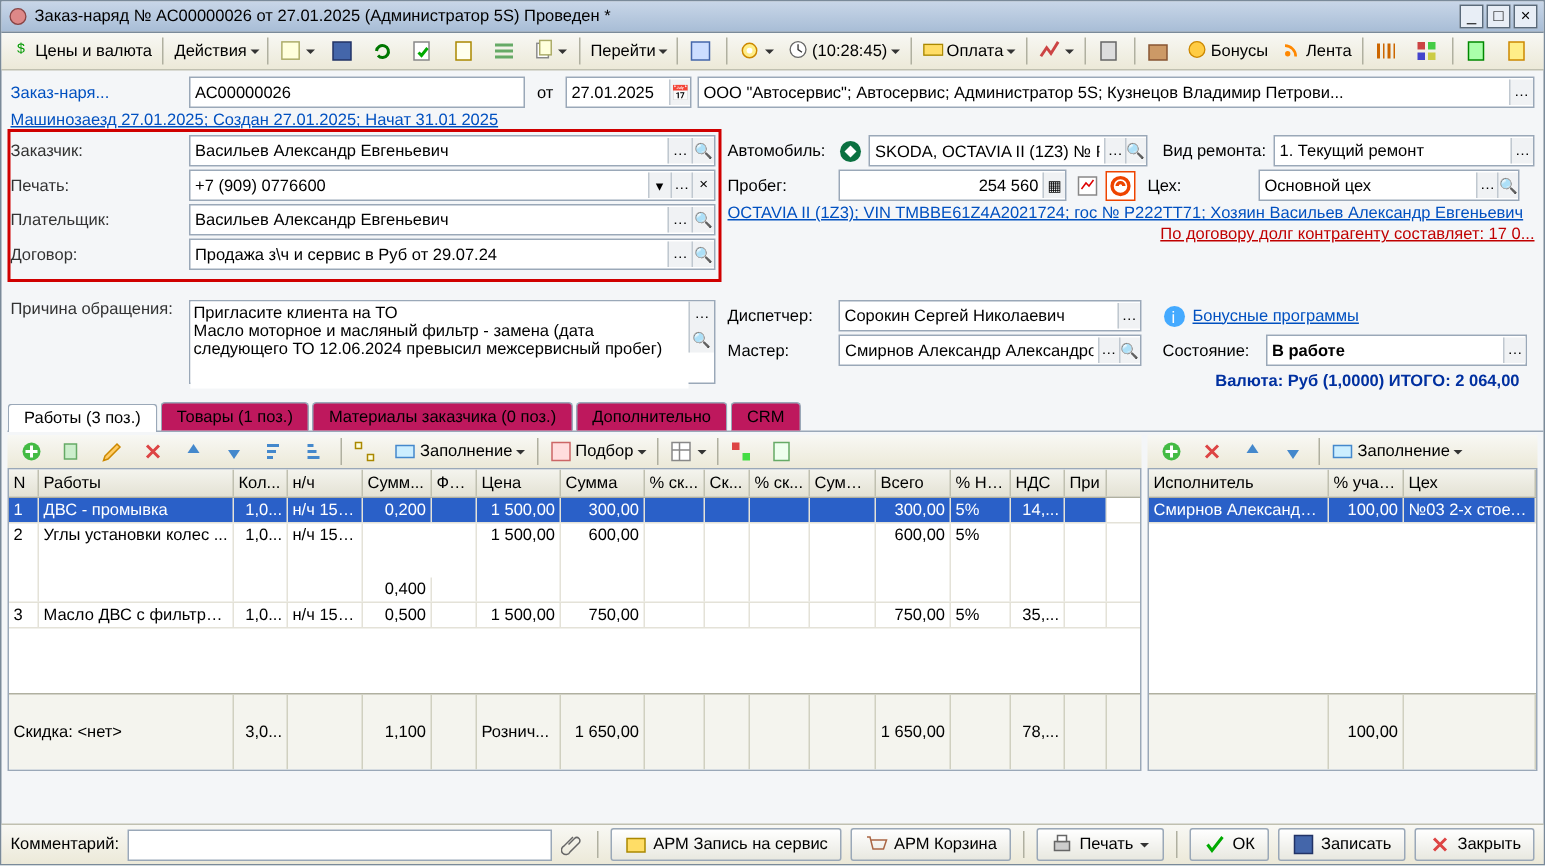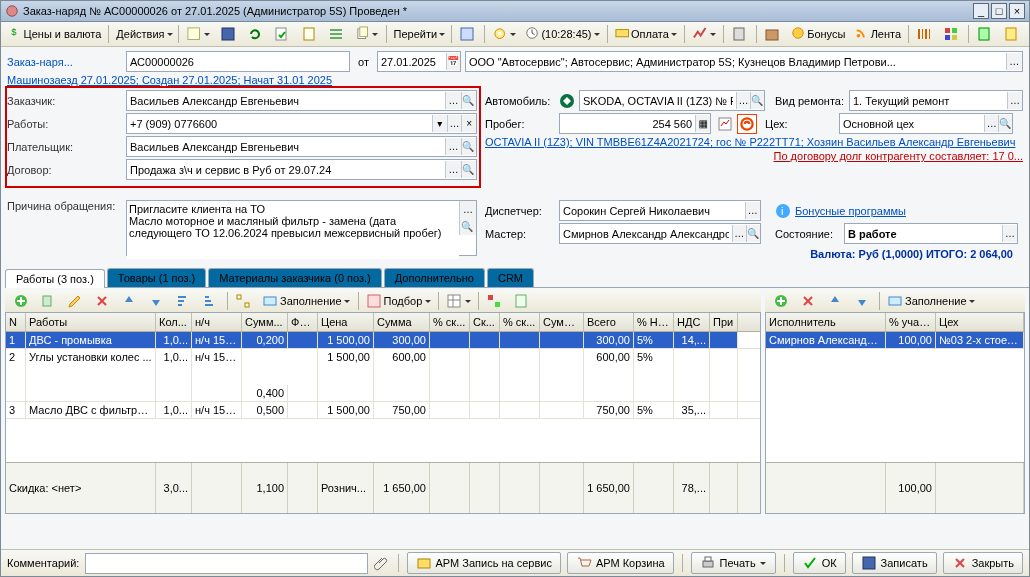--- a/index.html
+++ b/index.html
@@ -19,21 +19,21 @@
 .lbl{width:115px;color:#333}
 .lbl-s{width:70px}
 .fld{display:flex;align-items:center;border:1px solid #9aa8b8;background:#fff;height:19px}
 .fld input{border:none;outline:none;font:inherit;width:100%;padding:0 3px;background:transparent}
 .fbtn{width:16px;height:17px;border-left:1px solid #c0c8d0;display:flex;align-items:center;justify-content:center;cursor:pointer;background:#f0f2f4;font-size:10px}
 .link{color:#0050c0;text-decoration:underline;cursor:pointer}
 .redlink{color:#c00000;text-decoration:underline;cursor:pointer}
 .bluetext{color:#0050c0}
 .redbox{border:2px solid #d00000;position:absolute;pointer-events:none}
 .tabs{display:flex;border-bottom:1px solid #9aa8b8;margin-top:4px;margin-left:4px}
-.tab{padding:3px 10px;border:1px solid #9aa8b8;border-bottom:none;margin-right:2px;background:#0369a1;cursor:pointer;border-radius:3px 3px 0 0}
+.tab{padding:3px 10px;border:1px solid #9aa8b8;border-bottom:none;margin-right:2px;background:#be185d;cursor:pointer;border-radius:3px 3px 0 0}
 .tab.active{background:#fff;position:relative;top:1px}
 .grid{border:1px solid #9aa8b8;background:#fff;overflow:hidden}
 .gh{display:flex;background:linear-gradient(#f4f4ee,#e4e2d4);border-bottom:1px solid #b0b0a0}
 .gh>div{border-right:1px solid #c0c0b0;padding:3px 3px;overflow:hidden;white-space:nowrap;text-overflow:ellipsis;box-sizing:border-box}
 .gr{display:flex;border-bottom:1px solid #e4e2d8}
 .gr>div{border-right:1px solid #e4e2d8;padding:2px 3px;overflow:hidden;white-space:nowrap;text-overflow:ellipsis;box-sizing:border-box}
 .gr.sel>div{background:#2a60c8;color:#fff}
 .gf{display:flex;background:#f4f4ee;border-top:1px solid #b0b0a0}
 .gf>div{border-right:1px solid #d0d0c0;padding:19px 3px;overflow:hidden;white-space:nowrap;box-sizing:border-box}
 .num{text-align:right}
@@ -237,21 +237,21 @@
         <div class="redbox" style="left:-2px;top:-2px;width:472px;height:98px"></div>
         <div class="row">
             <span class="lbl">Заказчик:</span>
           <div class="fld" style="flex:1">
               <input value="Васильев Александр Евгеньевич" style="">
               <span class="fbtn">…</span>
               <span class="fbtn">🔍</span>
             </div>
         </div>
         <div class="row">
-            <span class="lbl">Работы:</span>
+            <span class="lbl">Печать:</span>
           <div class="fld" style="flex:1">
               <input value="+7 (909) 0776600" style="">
               <span class="fbtn">▾</span>
               <span class="fbtn">…</span>
               <span class="fbtn">×</span>
             </div>
         </div>
         <div class="row">
             <span class="lbl">Плательщик:</span>
           <div class="fld" style="flex:1">

